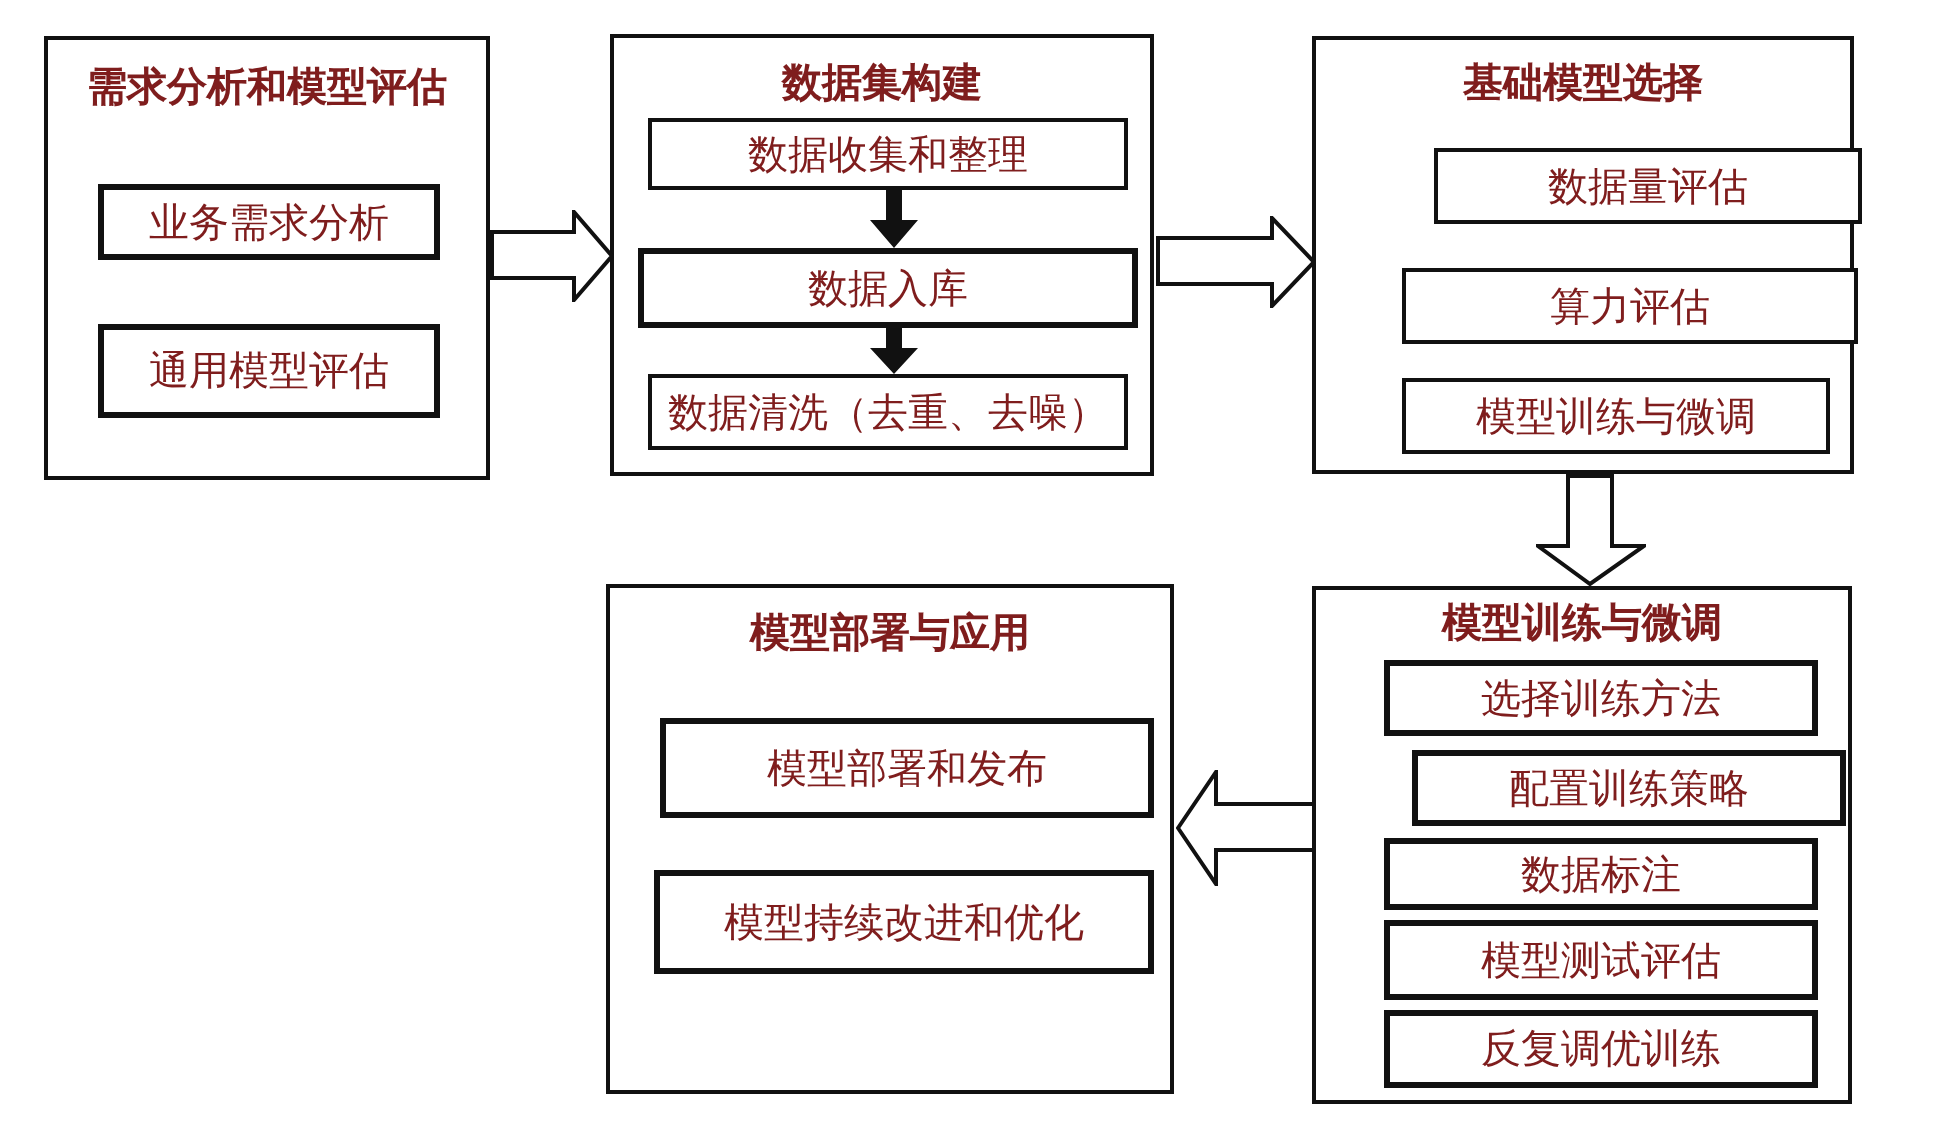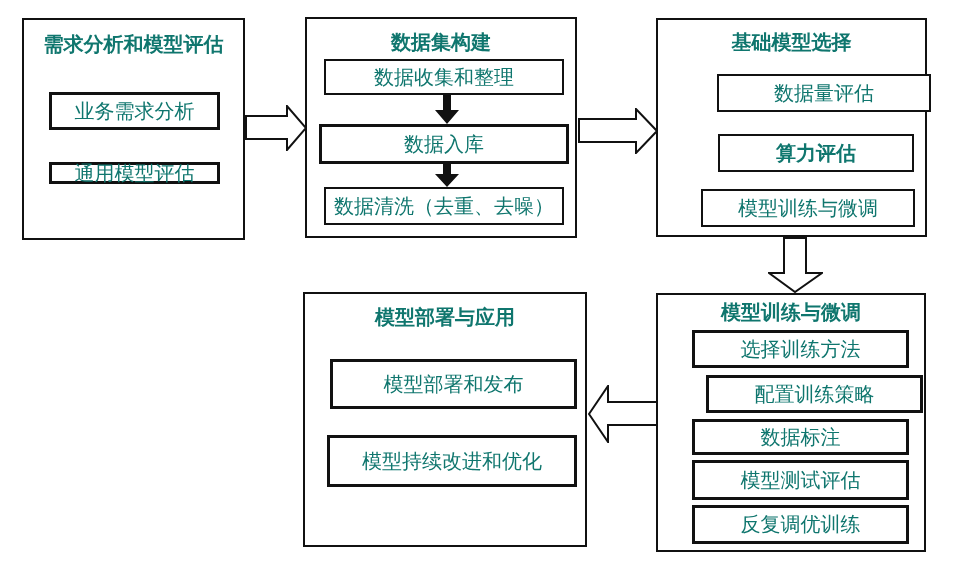--- a/index.html
+++ b/index.html
@@ -1,18 +1,18 @@
 <!DOCTYPE html>
 <html><head>
 <meta charset="utf-8">
 <style>
   html, body { margin:0; padding:0; background:#ffffff; }
   .canvas {
     position:relative; width:979px; height:566px; background:#ffffff;
-    font-family:"Liberation Serif", serif; color:#0f766e;
+    font-family:"Liberation Serif", serif; color:#7f1d1d;
     overflow:hidden;
   }
   .group {
     position:absolute; background:#ffffff; border:2px solid #111111;
     box-sizing:border-box;
   }
   .group-title {
     text-align:center; font-family:"Liberation Sans", sans-serif;
     font-weight:bold; font-size:20px; line-height:22px;
   }
@@ -26,21 +26,21 @@
   .arrow svg { display:block; }
 </style>
 </head>
 <body>
 
 <div class="canvas">
 
   <div class="group" style="left:22px;top:18px;width:223px;height:222px;">
     <div class="group-title" style="margin-top:13px;">需求分析和模型评估</div>
     <div class="node b3" style="left:25px;top:72px;width:171px;height:38px;">业务需求分析</div>
-    <div class="node b3" style="left:25px;top:142px;width:171px;height:22px;">通用模型评估</div>
+    <div class="node b3" style="left:25px;top:142px;width:171px;height:47px;">通用模型评估</div>
   </div>
 
   <div class="group" style="left:305px;top:17px;width:272px;height:221px;">
     <div class="group-title" style="margin-top:12px;">数据集构建</div>
     <div class="node" style="left:17px;top:40px;width:240px;height:36px;">数据收集和整理</div>
     <div class="arrow" style="left:128px;top:76px;">
       <svg width="24" height="29" viewBox="0 0 24 29">
         <polygon points="8,0 16,0 16,15 24,15 12,29 0,15 8,15" fill="#111111"></polygon>
       </svg>
     </div>
@@ -49,21 +49,21 @@
       <svg width="24" height="23" viewBox="0 0 24 23">
         <polygon points="8,0 16,0 16,10 24,10 12,23 0,10 8,10" fill="#111111"></polygon>
       </svg>
     </div>
     <div class="node" style="left:17px;top:168px;width:240px;height:38px;">数据清洗（去重、去噪）</div>
   </div>
 
   <div class="group" style="left:656px;top:18px;width:271px;height:219px;border-width:2.5px;">
     <div class="group-title" style="margin-top:11px;">基础模型选择</div>
     <div class="node" style="left:59px;top:54px;width:214px;height:38px;">数据量评估</div>
-    <div class="node" style="left:60px;top:114px;width:196px;height:38px;font-weight:bold;">算力评估</div>
+    <div class="node" style="left:43px;top:114px;width:228px;height:38px;">算力评估</div>
     <div class="node" style="left:43px;top:169px;width:214px;height:38px;">模型训练与微调</div>
   </div>
 
   <div class="group" style="left:656px;top:293px;width:270px;height:259px;border-width:2.5px;">
     <div class="group-title" style="margin-top:6px;">模型训练与微调</div>
     <div class="node b3" style="left:34px;top:35px;width:217px;height:38px;">选择训练方法</div>
     <div class="node b3" style="left:48px;top:80px;width:217px;height:38px;">配置训练策略</div>
     <div class="node b3" style="left:34px;top:124px;width:217px;height:36px;">数据标注</div>
     <div class="node b3" style="left:34px;top:165px;width:217px;height:40px;text-align:right;">模型测试评估</div>
     <div class="node b3" style="left:34px;top:210px;width:217px;height:39px;">反复调优训练</div>

